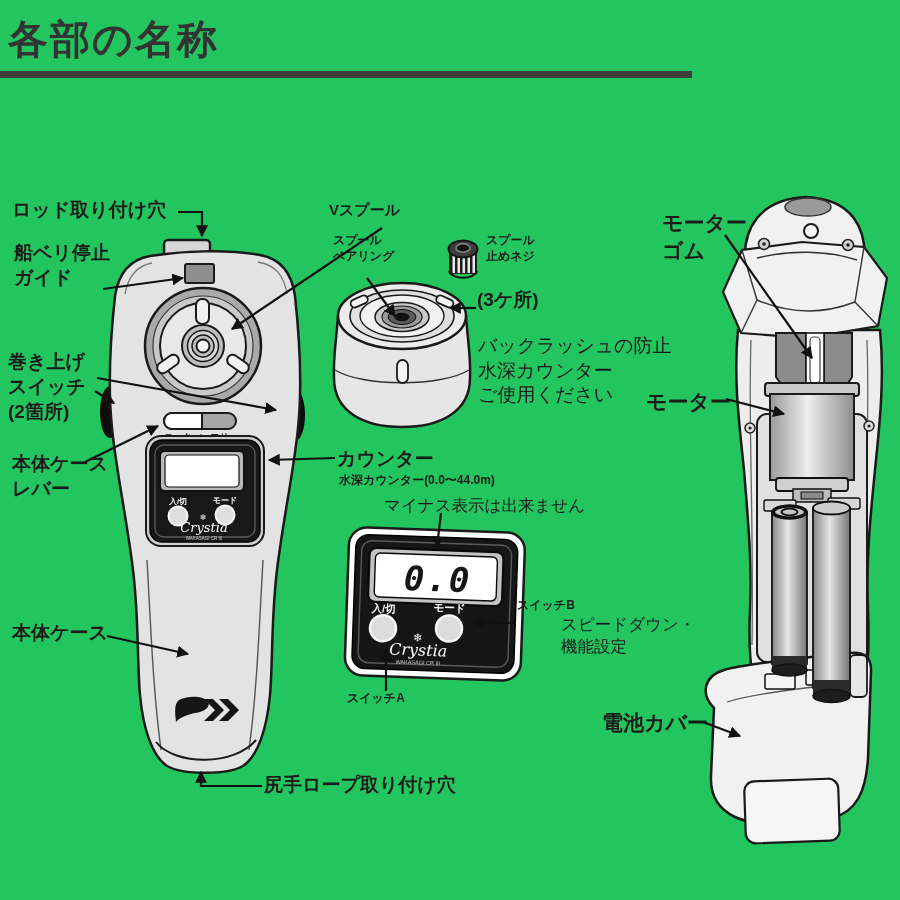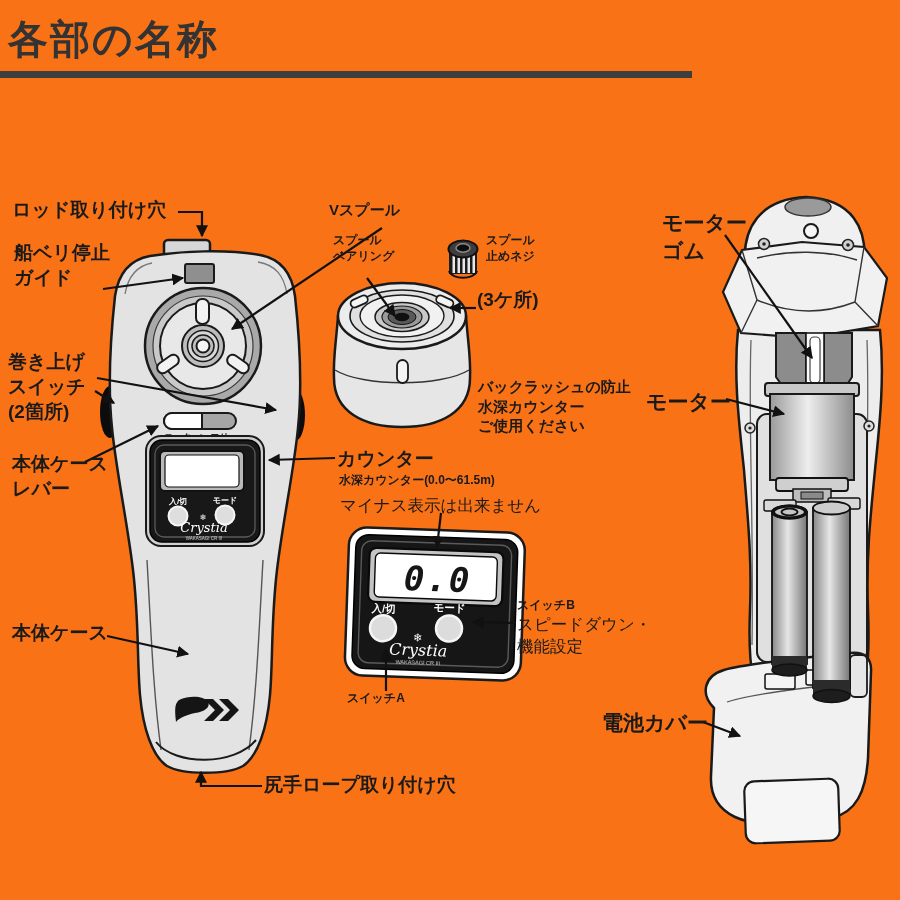--- a/index.html
+++ b/index.html
@@ -1,25 +1,25 @@
 <!DOCTYPE html>
 <html><head>
 <meta charset="utf-8">
 <style>
   html,body{margin:0;padding:0;background:#fff;}
-  .stage{position:relative;width:900px;height:900px;background:#f97316;overflow:hidden;
+  .stage{position:relative;width:900px;height:900px;background:#22c55e;overflow:hidden;
          font-family:"Liberation Sans","DejaVu Sans",sans-serif;}
   .page-title{position:absolute;left:8px;top:12px;font-size:40px;font-weight:bold;
               color:#333;letter-spacing:2px;white-space:nowrap;}
   .title-rule{position:absolute;left:0;top:71px;width:692px;height:7px;background:#3e3e3e;}
   svg.canvas{position:absolute;left:0;top:0;}
   .lbl{position:absolute;font-weight:bold;color:#1a1a1a;white-space:nowrap;line-height:1.32;}
   .s18{font-size:12px}.s19{font-size:19px}.s20{font-size:21px}.s21{font-size:15px}
-  .note{font-weight:bold;font-size:15px;line-height:1.3;color:#1a1a1a;white-space:nowrap;margin-top:43px;}
-  .note16{font-weight:normal;font-size:16.5px;line-height:1.32;color:#1a1a1a;white-space:nowrap;}
+  .note{font-weight:normal;font-size:19px;line-height:1.3;color:#1a1a1a;white-space:nowrap;}
+  .note16{font-weight:normal;font-size:16.5px;line-height:1.32;color:#1a1a1a;white-space:nowrap;margin-left:44px;}
 </style>
 </head>
 <body>
 
 <div class="stage">
 
   <div class="page-title">各部の名称</div>
   <div class="title-rule"></div>
 
   <svg class="canvas" width="900" height="900" viewBox="0 0 900 900">
@@ -271,21 +271,21 @@
     </div>
 
     <div class="note" style="position:absolute;left:478px;top:334px">
       <div>バックラッシュの防止</div>
       <div>水深カウンター</div>
       <div>ご使用ください</div>
     </div>
 
     <div class="lbl s19" style="left:337px;top:446px">カウンター</div>
 
-    <div class="lbl s18" style="left:339px;top:473px">水深カウンター(0.0〜61.5m)</div>
+    <div class="lbl s18" style="left:339px;top:473px">水深カウンター(0.0〜44.0m)</div>
 
     <div class="note16" style="position:absolute;left:340px;top:495px">マイナス表示は出来ません</div>
 
     <div style="position:absolute;left:517px;top:598px">
       <div class="lbl s18" style="position:static">スイッチB</div>
       <div class="note16">スピードダウン・</div>
       <div class="note16">機能設定</div>
     </div>
 
     <div style="position:absolute;left:347px;top:691px">

